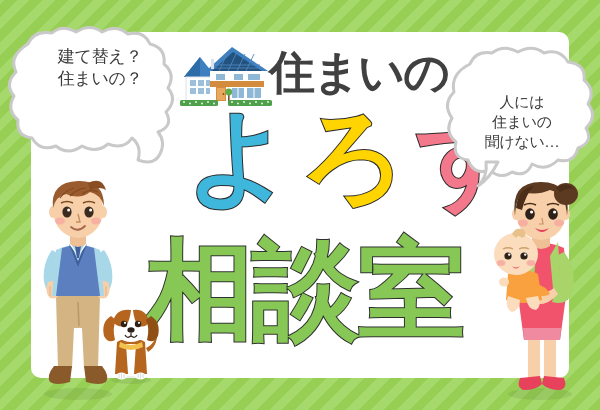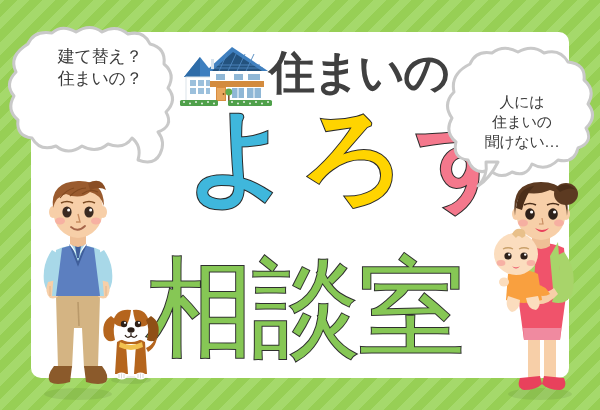--- a/index.html
+++ b/index.html
@@ -60,26 +60,26 @@
     display:inline-block;
     -webkit-text-stroke:2px #2b2b2b;
     paint-order:stroke fill;
   }
   .k-yo{color:#3FB7DC;}
   .k-ro{color:#FFD400;}
   .k-zu{color:#F4788C;}
 
   
   #word-soudanshitsu{
-    position:absolute;left:146px;top:254px;
+    position:absolute;left:146px;top:236px;
     font-size:108px;line-height:1;white-space:nowrap;
     color:#86C council;
     color:#86C755;
     font-family:"DejaVu Sans","Liberation Sans",sans-serif;
-    font-weight:normal;letter-spacing:-2px;
+    font-weight:bold;letter-spacing:-2px;
     -webkit-text-stroke:2px #2f2f2f;
     paint-order:stroke fill;
   }
 </style>
 </head>
 <body>
 
 <div id="banner">
 
   <div class="bg-stripes"></div>

